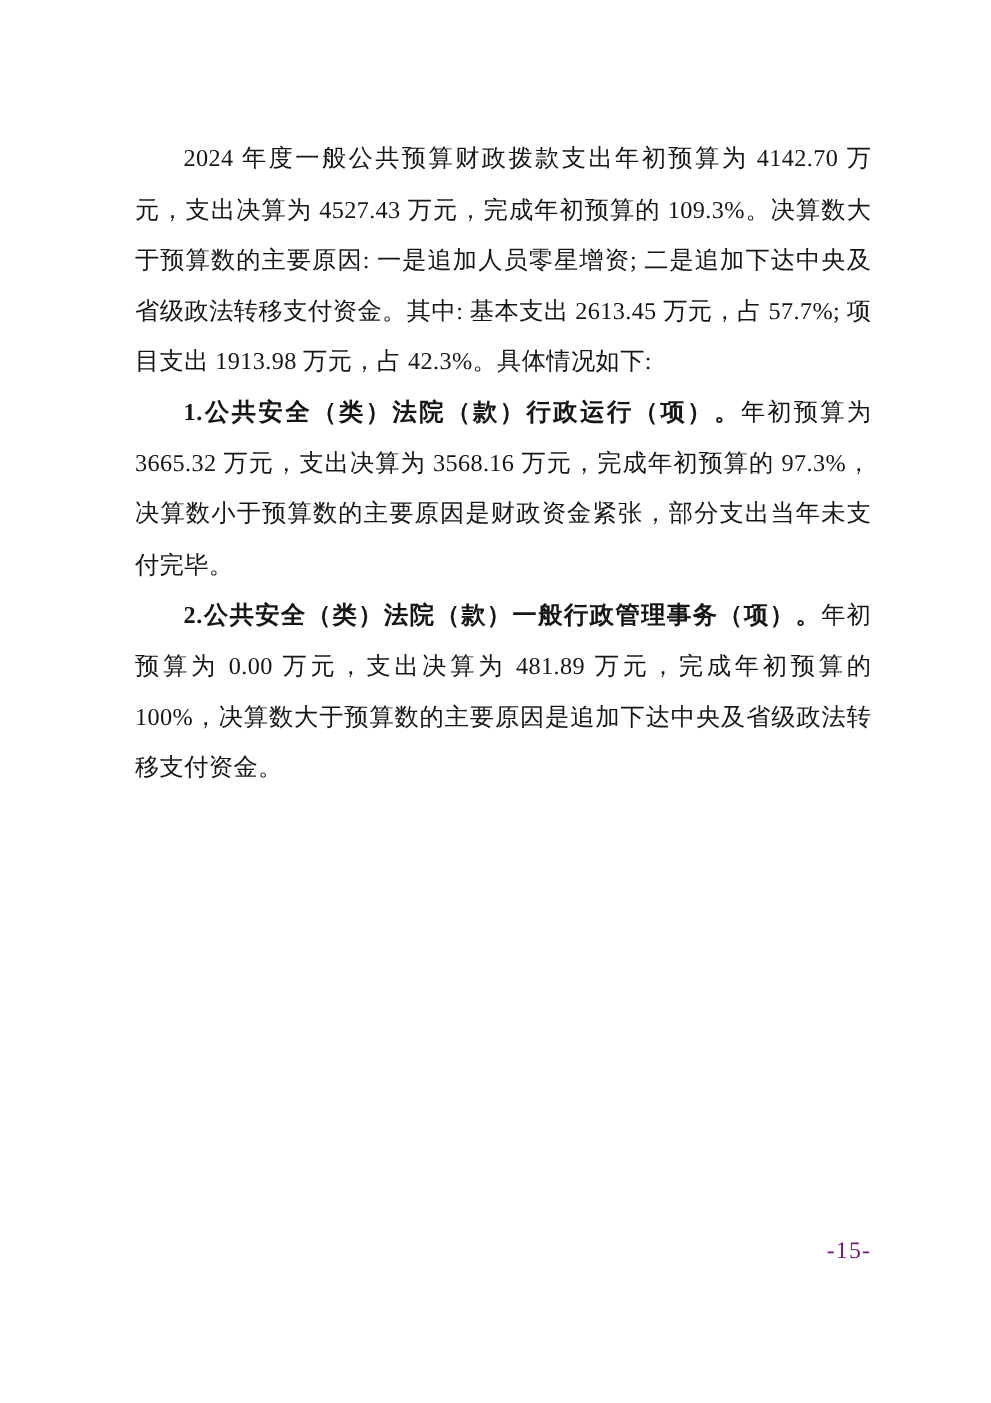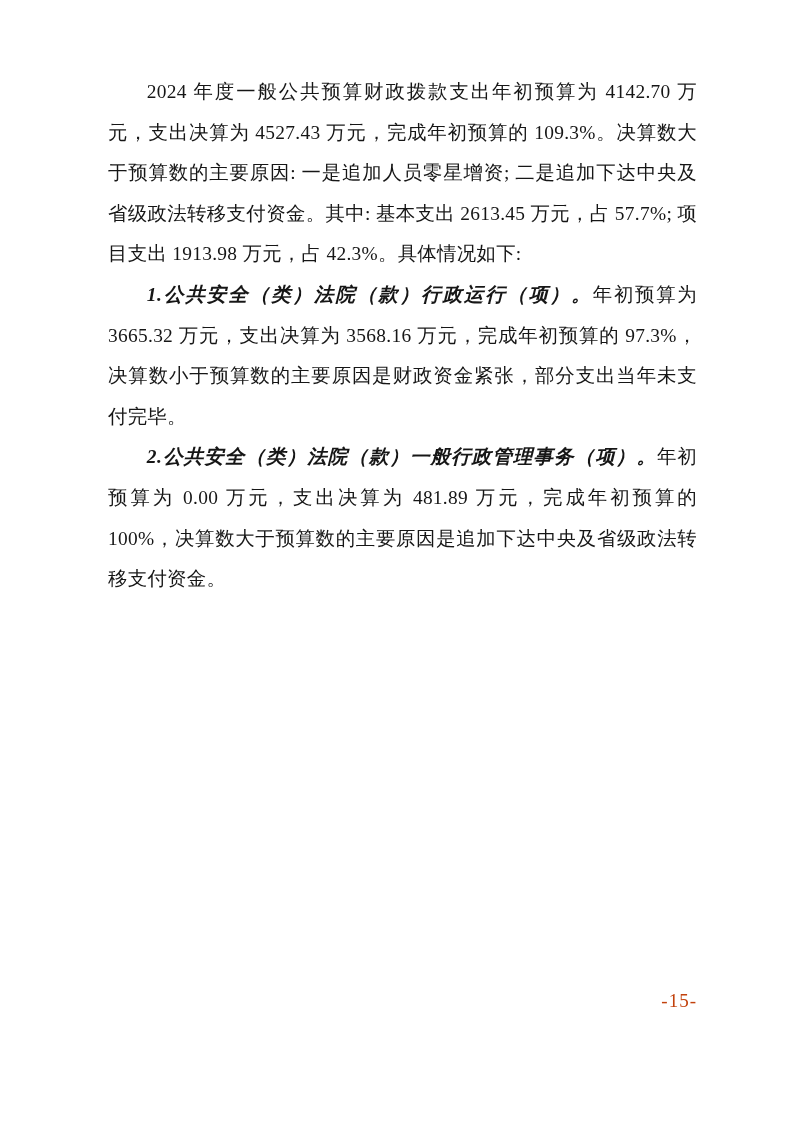--- a/index.html
+++ b/index.html
@@ -15,45 +15,44 @@
     font-family: "Liberation Serif", "DejaVu Serif", serif;
     color: #161616;
   }
   .page {
     position: absolute;
     left: 0;
     top: 0;
     width: 793px;
     height: 922px;
     box-sizing: border-box;
-    padding: 72px 96px 0 108px;
+    padding: 108px 96px 0 108px;
   }
   .doc-body {
     font-size: 19.4px;
     line-height: 40.6px;
     text-align: justify;
     text-justify: inter-ideograph;
     letter-spacing: 0.3px;
   }
   p {
     margin: 0;
     text-indent: 2em;
   }
   .bold-lead {
     font-weight: bold;
     letter-spacing: 0.6px;
-    font-style: italic;
   }
   .page-number {
     position: absolute;
     right: 96px;
     top: 990px;
     font-size: 19px;
     letter-spacing: 1px;
-    color: #c2410c;
+    color: #701a75;
   }
 </style>
 </head>
 <body>
 
 <div class="page">
   <div class="doc-body">
 
     <p>
       <span>2024 年度一般公共预算财政拨款支出年初预算为 4142.70 万元，支出决算为 4527.43 万元，完成年初预算的 109.3%。决算数大于预算数的主要原因: 一是追加人员零星增资; 二是追加下达中央及省级政法转移支付资金。其中: 基本支出 2613.45 万元，占 57.7%; 项目支出 1913.98 万元，占 42.3%。具体情况如下:</span>

